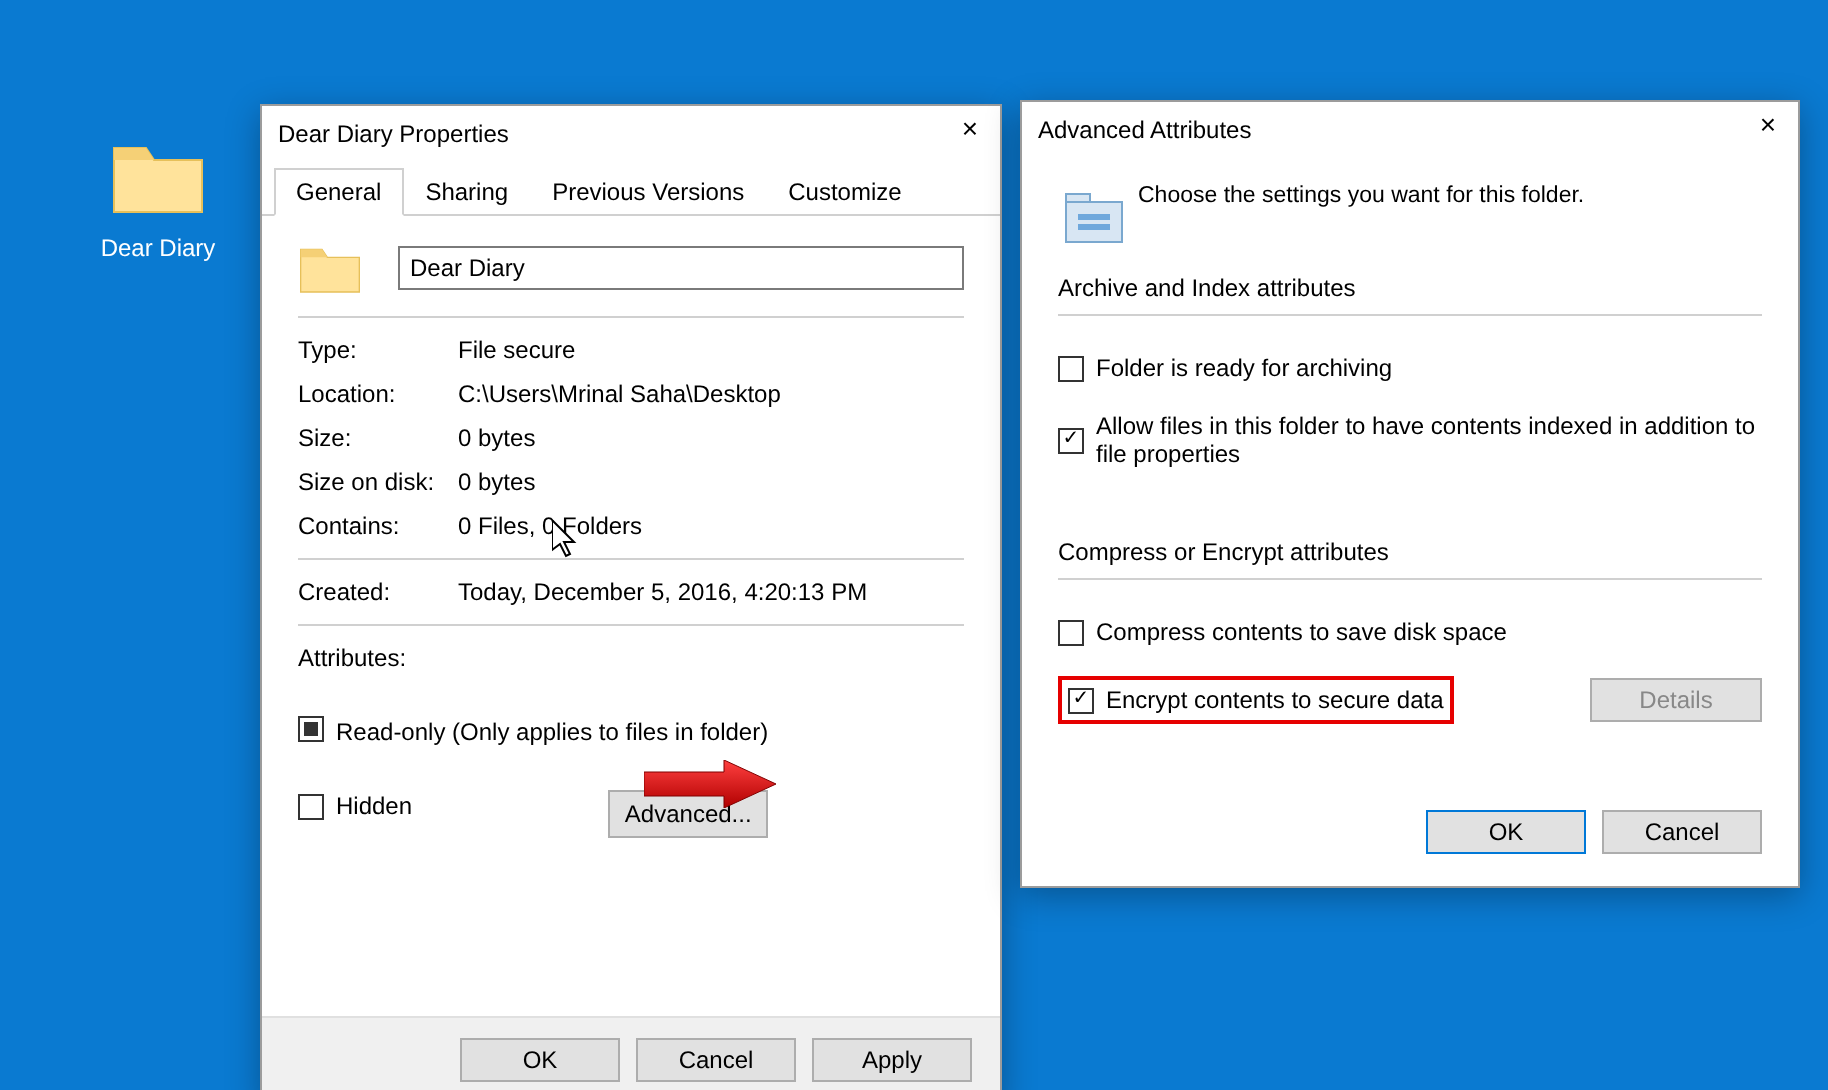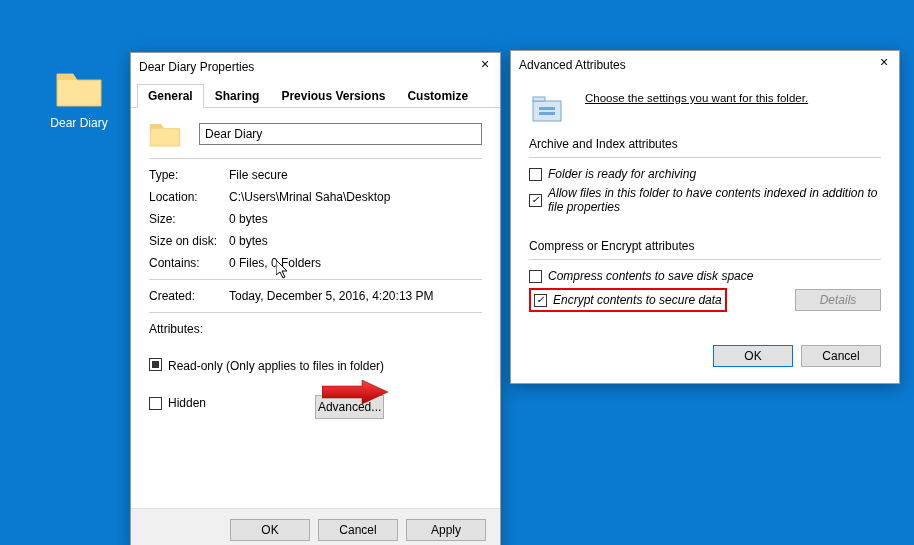--- a/index.html
+++ b/index.html
@@ -8,21 +8,21 @@
 
 .desktop-icon { position: absolute; top: 68px; left: 44px; width: 70px; text-align: center; }
 .desktop-icon .folder-svg { width: 48px; height: 40px; margin: 0 auto; }
 .desktop-icon .label { color: #fff; font-size: 12px; margin-top: 4px; }
 
 
 .dialog { position: absolute; background: #fff; border: 1px solid #9c9c9c; box-shadow: 0 4px 16px rgba(0,0,0,0.3); font-size: 12px; color: #000; }
 .titlebar { height: 28px; display: flex; align-items: center; padding: 0 8px; font-size: 12px; position: relative; }
 .titlebar .close { position: absolute; right: 6px; top: 4px; width: 18px; height: 18px; font-size: 14px; line-height: 14px; text-align: center; cursor: pointer; font-family: Arial; }
 .tabs { display: flex; padding: 2px 6px 0 6px; border-bottom: 1px solid #d0d0d0; }
-.tab { padding: 4px 10px; font-size: 12px; border: 1px solid transparent; cursor: pointer; position: relative; top: 1px; font-weight: bold; }
+.tab { padding: 4px 10px; font-size: 12px; border: 1px solid transparent; cursor: pointer; position: relative; top: 1px; }
 .tab.active { background: #fff; border: 1px solid #d0d0d0; border-bottom: 1px solid #fff; }
 .tab-body { padding: 12px 18px; }
 
 .name-row { display: flex; align-items: center; gap: 18px; margin-bottom: 10px; }
 .folder-svg-sm { width: 32px; height: 28px; }
 .name-input { flex: 1; border: 1px solid #7a7a7a; padding: 3px 5px; font-size: 12px; height: 22px; }
 
 hr.sep { border: none; border-top: 1px solid #d0d0d0; margin: 8px 0; }
 
 .kv { display: flex; margin: 6px 0; line-height: 16px; }
@@ -35,26 +35,26 @@
 .checkbox.checked::after { content: "✓"; }
 
 .btn { background: #e1e1e1; border: 1px solid #adadad; padding: 3px 0; font-size: 12px; width: 80px; text-align: center; cursor: pointer; }
 .btn.default { border: 1px solid #0078d7; }
 .btn.disabled { color: #888; }
 
 .dlg-buttons { display: flex; gap: 8px; justify-content: flex-end; padding: 10px 14px; border-top: 1px solid #e0e0e0; background: #f0f0f0; }
 
 
 .adv-body { padding: 12px 18px; }
-.adv-head { display: flex; gap: 20px; margin-bottom: 2px; text-decoration: underline; }
+.adv-head { display: flex; gap: 4px; margin-bottom: 2px; }
 .adv-icon { width: 36px; height: 36px; flex-shrink: 0; }
 .adv-text { font-size: 11.5px; line-height: 15px; }
 .group-label { font-size: 12px; margin: 10px 0 6px 0; }
 .group-box { padding: 4px 0 4px 0; }
-.adv-row { display: flex; align-items: center; gap: 6px; margin: 5px 0; font-size: 12px; font-style: italic; }
+.adv-row { display: flex; align-items: center; gap: 6px; margin: 15px 0; font-size: 12px; }
 .adv-row .text { flex: 1; line-height: 14px; }
 .highlight { border: 2px solid #e60000; padding: 3px; display: inline-flex; align-items: center; gap: 6px; }
 
 .adv-buttons { display: flex; gap: 8px; justify-content: flex-end; padding: 12px 18px 16px 18px; }
 
 
 .cursor { position: absolute; width: 14px; height: 20px; pointer-events: none; }
 
 
 .arrow { position: absolute; }
@@ -123,21 +123,21 @@
       <div class="v">
         <div class="attr-row">
           <span class="checkbox mixed"></span>
           <span>Read-only (Only applies to files in folder)</span>
         </div>
         <div class="attr-row" style="justify-content:space-between;">
           <span style="display:flex;align-items:center;gap:6px;">
             <span class="checkbox"></span>
             <span>Hidden</span>
           </span>
-          <span class="btn" style="width:69px;">Advanced...</span>
+          <span class="btn" style="width:80px;">Advanced...</span>
         </div>
       </div>
     </div>
     <div style="height:50px;"></div>
   </div>
   <div class="dlg-buttons">
     <div class="btn">OK</div>
     <div class="btn">Cancel</div>
     <div class="btn">Apply</div>
   </div>

